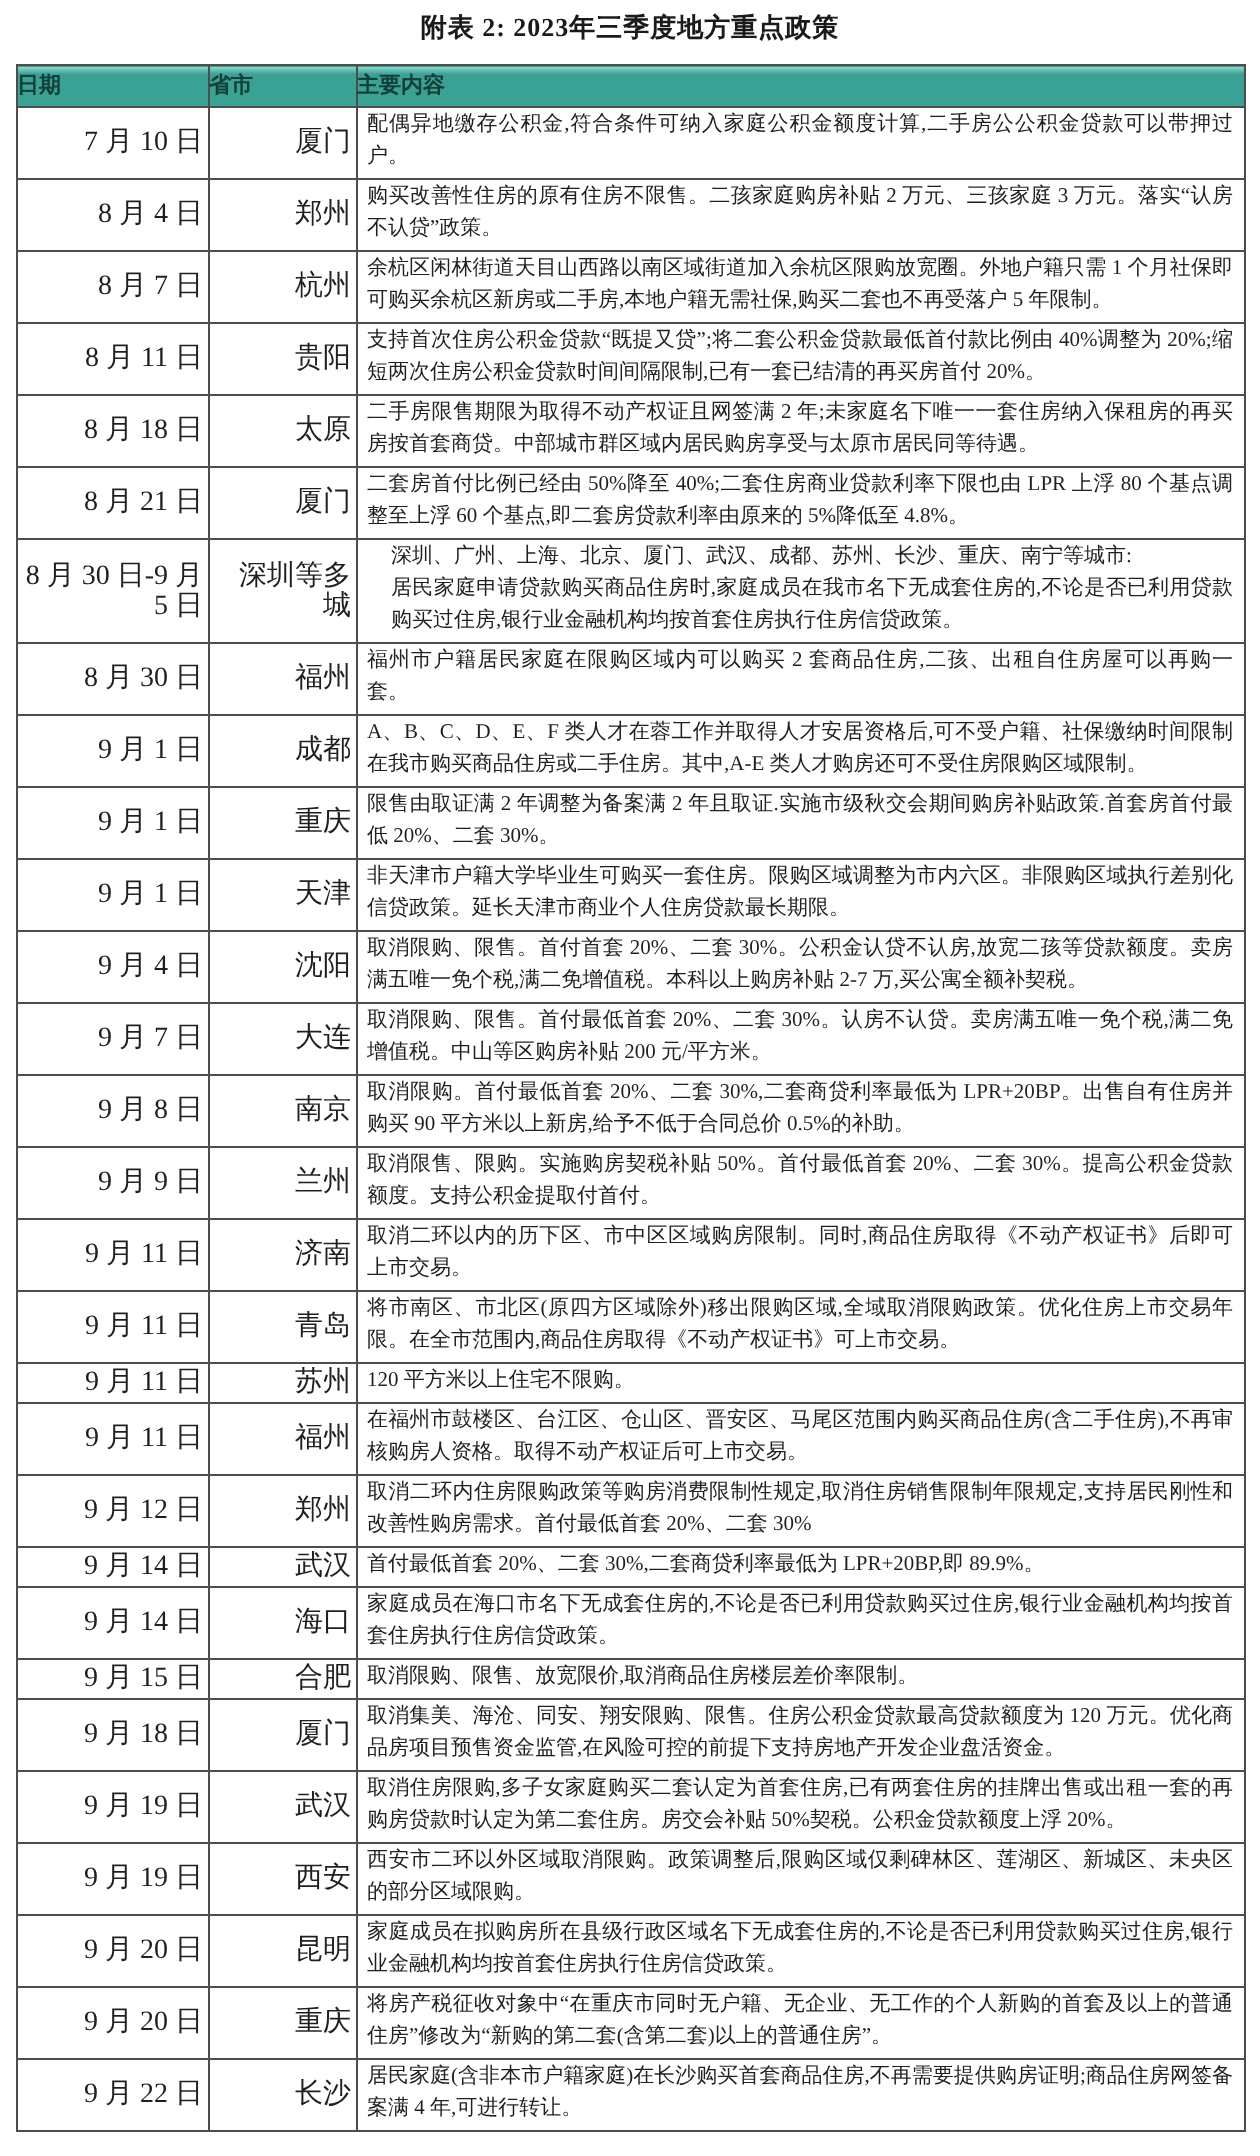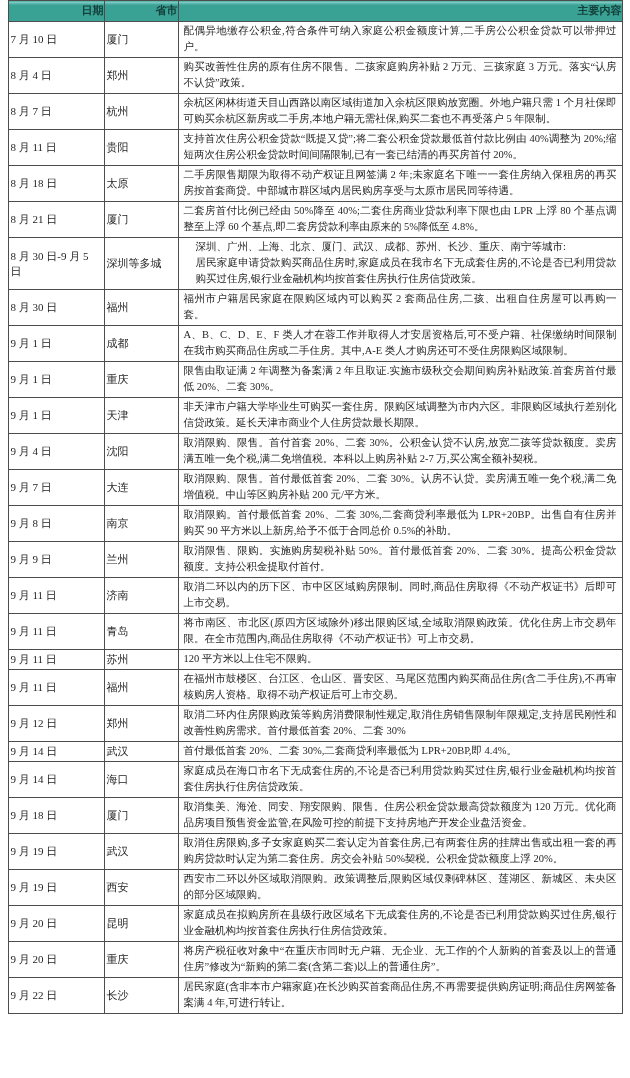--- a/index.html
+++ b/index.html
@@ -26,46 +26,47 @@
   }
   table.policy-table th,
   table.policy-table td {
     border:1px solid #4d4d4d;
     vertical-align:middle;
   }
   table.policy-table th {
     font-size:11px;
     font-weight:bold;
     padding:2px 0 3px 0;
+    text-align:left;
+    
+  }
+  td.c-date, td.c-city {
     text-align:right;
-    
-  }
-  td.c-date, td.c-city {
-    text-align:left;
-    font-size:11px;
+    font-size:14px;
     padding:2px 2px;
     line-height:15px;
   }
   td.c-content {
     font-size:10.5px;
     line-height:16px;
     padding:1px 5px 2px 5px;
     text-align:justify;
     white-space:pre-wrap;
     word-break:break-all;
   }
   col.col-date { width:96px; }
   col.col-city { width:74px; }
   col.col-content { width:444px; }
 </style>
 </head>
 <body style="color: rgb(31, 31, 31);">
 
 <div class="page">
 
+  <div class="doc-title" style="color: rgb(26, 26, 26);">附表 2: 2023年三季度地方重点政策</div>
 
   <table class="policy-table">
     <colgroup>
       <col class="col-date">
       <col class="col-city">
       <col class="col-content">
     </colgroup>
     <thead>
       <tr>
         <th style="background: linear-gradient(rgb(143, 214, 205) 0%, rgb(58, 161, 149) 18%, rgb(58, 161, 149) 100%); color: rgb(20, 64, 58); border-color: rgb(77, 77, 77);">日期</th>
@@ -192,29 +193,34 @@
 
   <tr>
     <td class="c-date" style="border-color: rgb(77, 77, 77);">9 月 12 日</td>
     <td class="c-city" style="border-color: rgb(77, 77, 77);">郑州</td>
     <td class="c-content" style="border-color: rgb(77, 77, 77);">取消二环内住房限购政策等购房消费限制性规定,取消住房销售限制年限规定,支持居民刚性和改善性购房需求。首付最低首套 20%、二套 30%</td>
   </tr>
 
   <tr>
     <td class="c-date" style="border-color: rgb(77, 77, 77);">9 月 14 日</td>
     <td class="c-city" style="border-color: rgb(77, 77, 77);">武汉</td>
-    <td class="c-content" style="border-color: rgb(77, 77, 77);">首付最低首套 20%、二套 30%,二套商贷利率最低为 LPR+20BP,即 4.4%。</td>
+    <td class="c-content" style="border-color: rgb(77, 77, 77);">首付最低首套 20%、二套 30%,二套商贷利率最低为 LPR+20BP,即 89.9%。</td>
   </tr>
 
   <tr>
     <td class="c-date" style="border-color: rgb(77, 77, 77);">9 月 14 日</td>
     <td class="c-city" style="border-color: rgb(77, 77, 77);">海口</td>
     <td class="c-content" style="border-color: rgb(77, 77, 77);">家庭成员在海口市名下无成套住房的,不论是否已利用贷款购买过住房,银行业金融机构均按首套住房执行住房信贷政策。</td>
   </tr>
 
+  <tr>
+    <td class="c-date" style="border-color: rgb(77, 77, 77);">9 月 15 日</td>
+    <td class="c-city" style="border-color: rgb(77, 77, 77);">合肥</td>
+    <td class="c-content" style="border-color: rgb(77, 77, 77);">取消限购、限售、放宽限价,取消商品住房楼层差价率限制。</td>
+  </tr>
 
   <tr>
     <td class="c-date" style="border-color: rgb(77, 77, 77);">9 月 18 日</td>
     <td class="c-city" style="border-color: rgb(77, 77, 77);">厦门</td>
     <td class="c-content" style="border-color: rgb(77, 77, 77); margin-top: 44px;">取消集美、海沧、同安、翔安限购、限售。住房公积金贷款最高贷款额度为 120 万元。优化商品房项目预售资金监管,在风险可控的前提下支持房地产开发企业盘活资金。</td>
   </tr>
 
   <tr>
     <td class="c-date" style="border-color: rgb(77, 77, 77);">9 月 19 日</td>
     <td class="c-city" style="border-color: rgb(77, 77, 77);">武汉</td>

